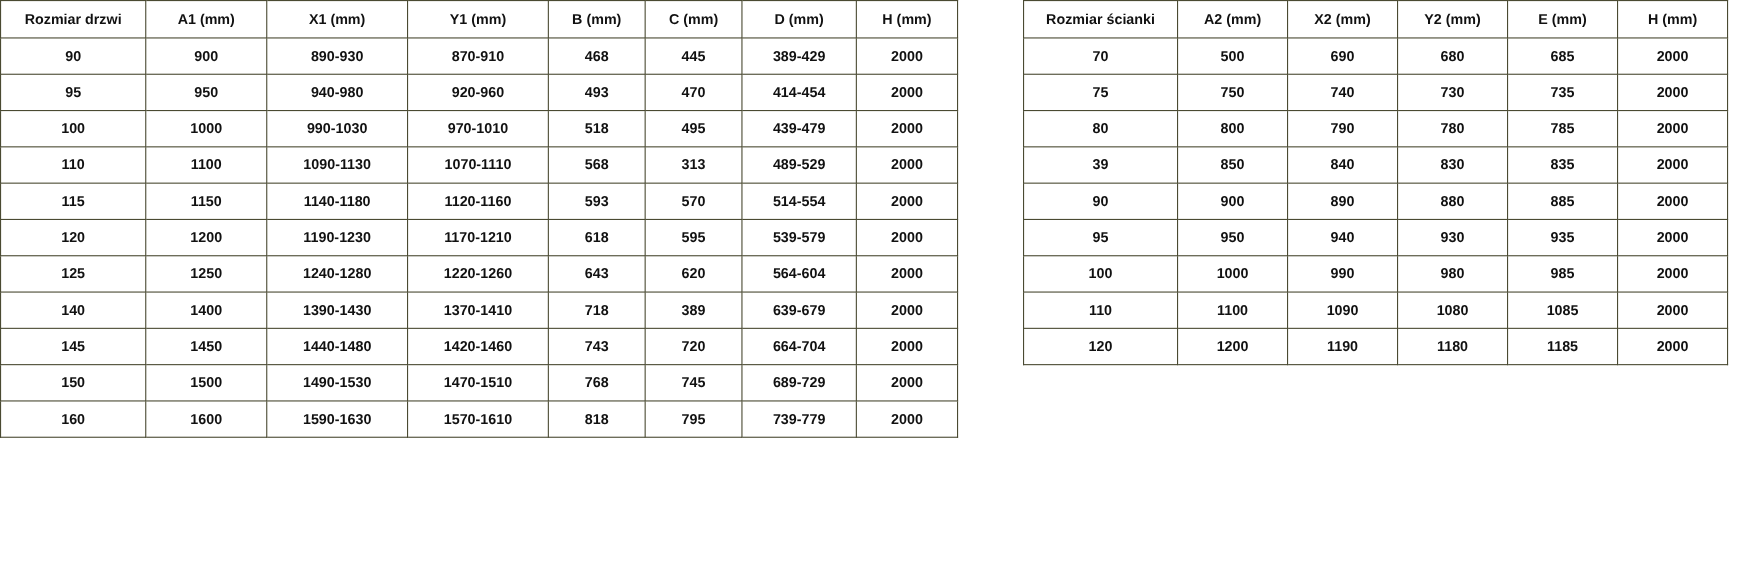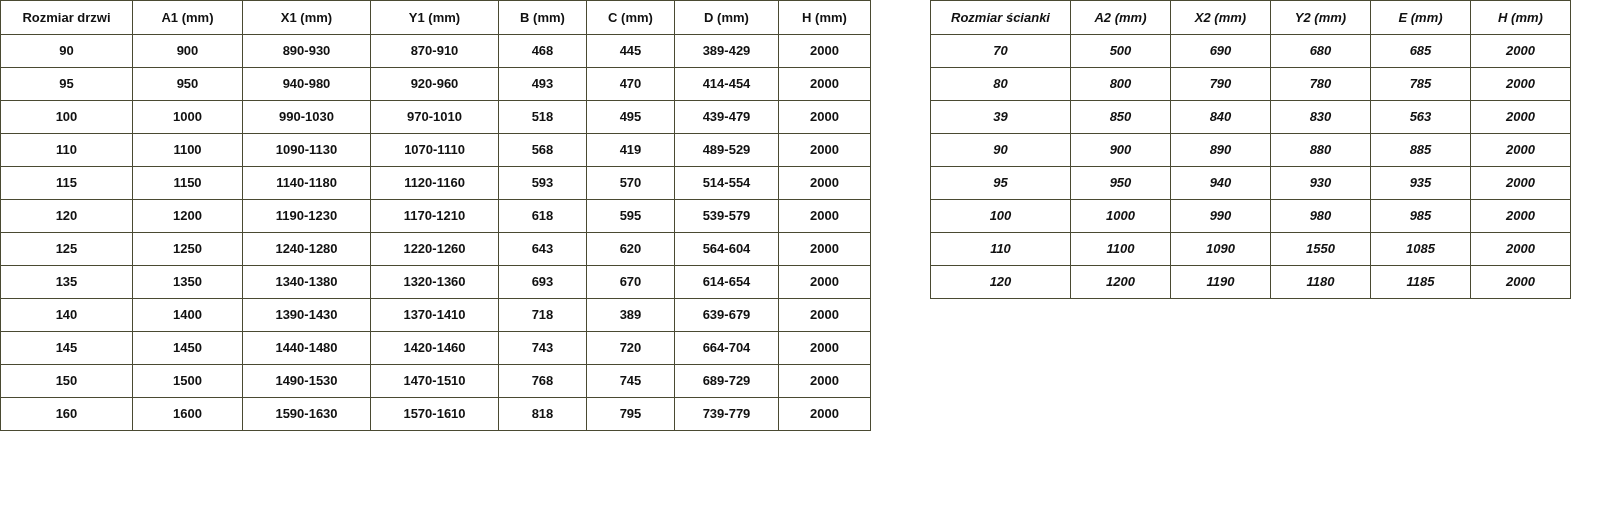--- a/index.html
+++ b/index.html
@@ -64,21 +64,20 @@
   #doors-table col.c4 { width: 88px; }
   #doors-table col.c5 { width: 88px; }
   #doors-table col.c6 { width: 104px; }
   #doors-table col.c7 { width: 92px; }
 
   
   #walls-table-wrap {
     position: absolute;
     left: 930px;
     top: 0px;
-    font-style: italic;
   }
   #walls-table {
     width: 640px;
   }
   #walls-table col.c0 { width: 140px; }
   #walls-table col.c1 { width: 100px; }
   #walls-table col.c2 { width: 100px; }
   #walls-table col.c3 { width: 100px; }
   #walls-table col.c4 { width: 100px; }
   #walls-table col.c5 { width: 100px; }
@@ -142,21 +141,21 @@
           <td>495</td>
           <td>439-479</td>
           <td>2000</td>
         </tr>
         <tr>
           <td>110</td>
           <td>1100</td>
           <td>1090-1130</td>
           <td>1070-1110</td>
           <td>568</td>
-          <td>419</td>
+          <td>313</td>
           <td>489-529</td>
           <td>2000</td>
         </tr>
         <tr>
           <td>115</td>
           <td>1150</td>
           <td>1140-1180</td>
           <td>1120-1160</td>
           <td>593</td>
           <td>570</td>
@@ -174,30 +173,20 @@
           <td>2000</td>
         </tr>
         <tr>
           <td>125</td>
           <td>1250</td>
           <td>1240-1280</td>
           <td>1220-1260</td>
           <td>643</td>
           <td>620</td>
           <td>564-604</td>
-          <td>2000</td>
-        </tr>
-        <tr>
-          <td>135</td>
-          <td>1350</td>
-          <td>1340-1380</td>
-          <td>1320-1360</td>
-          <td>693</td>
-          <td>670</td>
-          <td>614-654</td>
           <td>2000</td>
         </tr>
         <tr>
           <td>140</td>
           <td>1400</td>
           <td>1390-1430</td>
           <td>1370-1410</td>
           <td>718</td>
           <td>389</td>
           <td>639-679</td>
@@ -260,33 +249,41 @@
       <tbody>
         <tr>
           <td>70</td>
           <td>500</td>
           <td>690</td>
           <td>680</td>
           <td>685</td>
           <td>2000</td>
         </tr>
         <tr>
+          <td>75</td>
+          <td>750</td>
+          <td>740</td>
+          <td>730</td>
+          <td>735</td>
+          <td>2000</td>
+        </tr>
+        <tr>
           <td>80</td>
           <td>800</td>
           <td>790</td>
           <td>780</td>
           <td>785</td>
           <td>2000</td>
         </tr>
         <tr>
           <td>39</td>
           <td>850</td>
           <td>840</td>
           <td>830</td>
-          <td>563</td>
+          <td>835</td>
           <td>2000</td>
         </tr>
         <tr>
           <td>90</td>
           <td>900</td>
           <td>890</td>
           <td>880</td>
           <td>885</td>
           <td>2000</td>
         </tr>
@@ -303,21 +300,21 @@
           <td>1000</td>
           <td>990</td>
           <td>980</td>
           <td>985</td>
           <td>2000</td>
         </tr>
         <tr>
           <td>110</td>
           <td>1100</td>
           <td>1090</td>
-          <td>1550</td>
+          <td>1080</td>
           <td>1085</td>
           <td>2000</td>
         </tr>
         <tr>
           <td>120</td>
           <td>1200</td>
           <td>1190</td>
           <td>1180</td>
           <td>1185</td>
           <td>2000</td>

